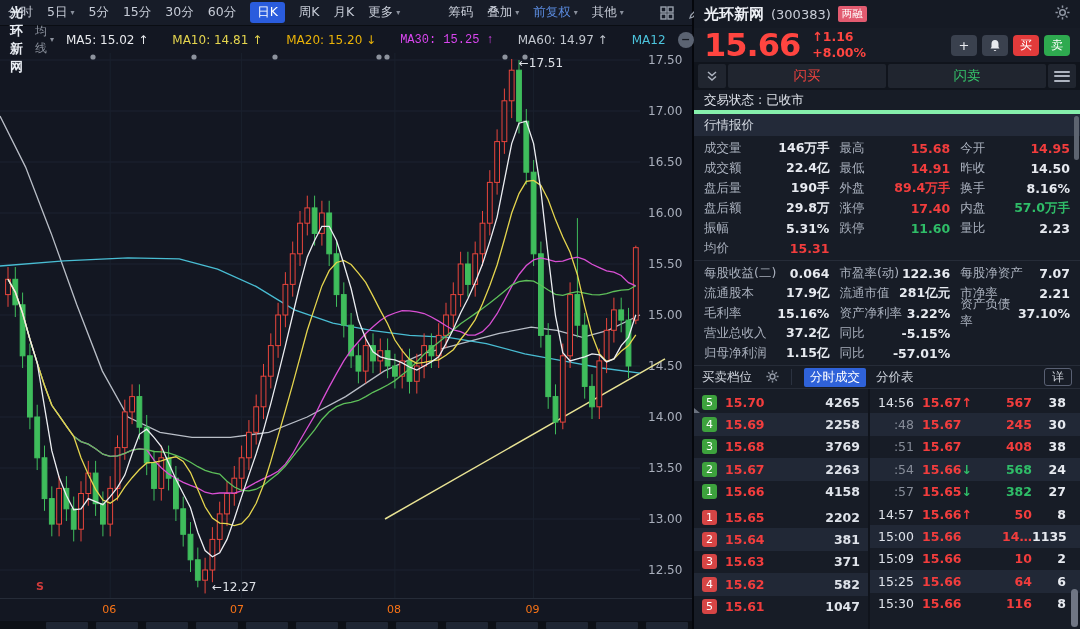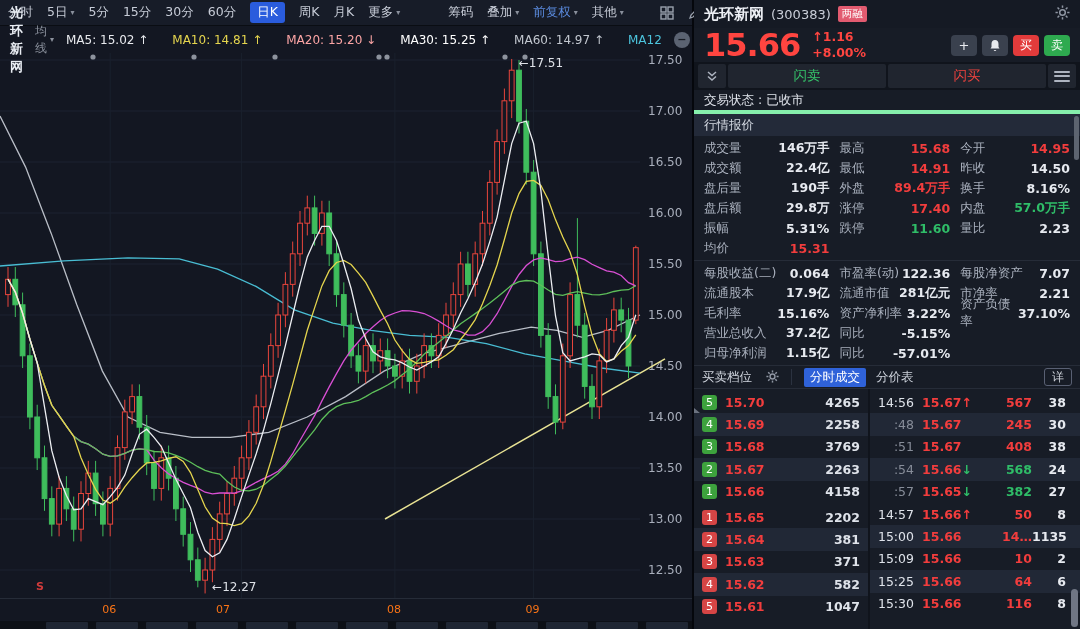--- a/index.html
+++ b/index.html
@@ -147,22 +147,22 @@
     </div>
     <div class="chart-header">
       <span class="ch-title">光环新网</span>
       <span class="ch-sel">
           <span>均线</span>
           <span class="caret">▾</span>
         </span>
       <span style="display:flex;gap:24px;">
           <span class="ma-item" style="color: rgb(232, 234, 238);">MA5: 15.02 ↑</span>
           <span class="ma-item" style="color: rgb(229, 213, 78);">MA10: 14.81 ↑</span>
-          <span class="ma-item" style="color: #fca5a5;">MA20: 15.20 ↓</span>
-          <span class="ma-item" style="color: #ffffff;">MA30: 15.25 ↑</span>
+          <span class="ma-item" style="color: #eab308;">MA20: 15.20 ↓</span>
+          <span class="ma-item" style="color: #d946ef; font-family: Liberation Mono, monospace;">MA30: 15.25 ↑</span>
           <span class="ma-item" style="color: rgb(194, 199, 207);">MA60: 14.97 ↑</span>
           <span class="ma-item" style="color: rgb(76, 196, 221);">MA12</span>
         </span>
       <span class="ch-icons">
         <span class="circ">−</span>
         <span class="circ">+</span>
         <span class="circ">✱</span>
         <span class="circ">✕</span>
       </span>
     </div>
@@ -382,21 +382,21 @@
           <circle cx="387" cy="4" r="2.6" fill="#8d939d"></circle>
           <circle cx="505" cy="4" r="2.6" fill="#8d939d"></circle>
           <circle cx="525" cy="4" r="2.6" fill="#8d939d"></circle>
           <text x="518.7" y="13.97999999999984" fill="#dfe2e8" font-size="12">←17.51</text>
           <text x="212.1" y="538" fill="#dfe2e8" font-size="12">←12.27</text>
           <text x="36" y="537" fill="#d03b3b" font-size="11" font-weight="bold">S</text>
         </svg>
     </div>
     <div class="x-axis" id="xaxis">
         <span style="left: 102.2px;">06</span>
-        <span style="left: 216px;">07</span>
+        <span style="left: 230px;">07</span>
         <span style="left: 386.9px;">08</span>
         <span style="left: 525.6px;">09</span>
       </div>
     <div class="bottom-strip" id="bstrip">
         <i style="left: 46px; width: 42px;"></i>
         <i style="left: 96px; width: 42px;"></i>
         <i style="left: 146px; width: 42px;"></i>
         <i style="left: 196px; width: 42px;"></i>
         <i style="left: 246px; width: 42px;"></i>
         <i style="left: 296px; width: 42px;"></i>
@@ -447,22 +447,22 @@
         <span class="sq-btn buy">买</span>
         <span class="sq-btn sell">卖</span>
       </span>
     </div>
     <div class="quick-row">
       <span class="q-ico">
           <svg width="12" height="12" viewBox="0 0 12 12">
             <path d="M2 2 L6 5.5 L10 2 M2 6.5 L6 10 L10 6.5" fill="none" stroke="#aeb4c0" stroke-width="1.5"></path>
           </svg>
         </span>
+      <span class="q-btn fbuy">闪买</span>
       <span class="q-btn fsell">闪卖</span>
-      <span class="q-btn fbuy">闪买</span>
       <span class="q-ico">
           <span class="ham">
             <i></i>
             <i></i>
             <i></i>
           </span>
         </span>
     </div>
     <div class="status-row">交易状态 : 已收市</div>
     <div class="sec-header">

